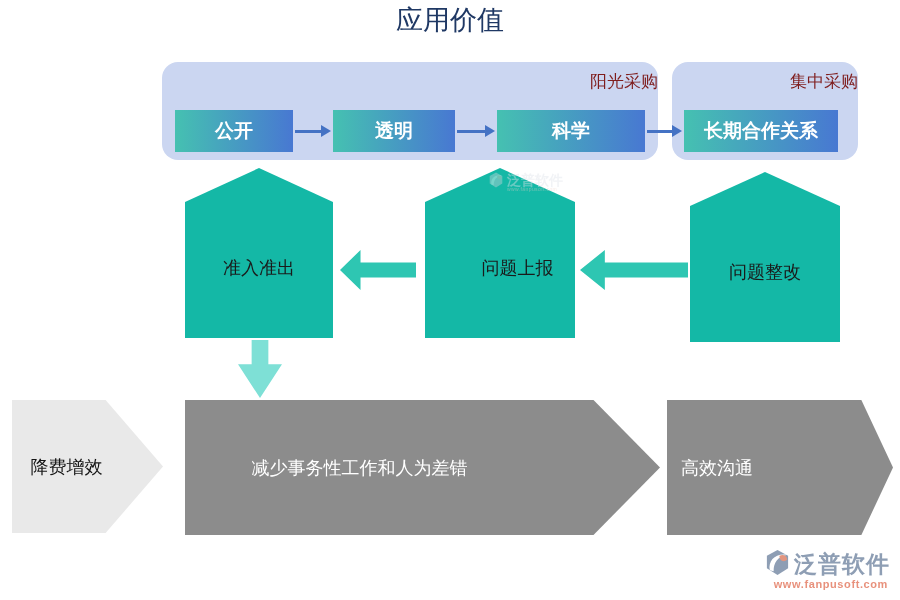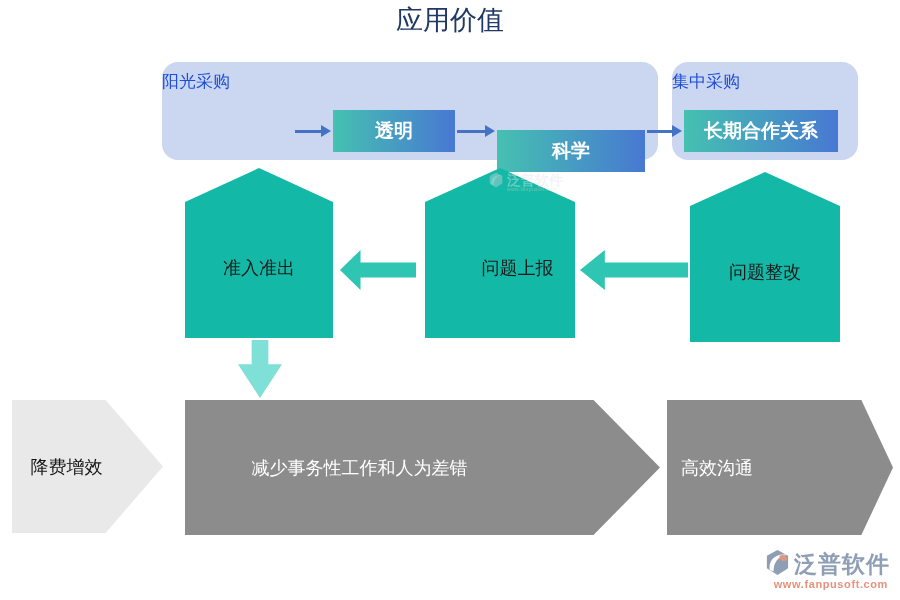--- a/index.html
+++ b/index.html
@@ -7,31 +7,31 @@
         font-family:"Liberation Sans",sans-serif;}
 
   
   .title{position:absolute;top:2px;left:0;width:100%;text-align:center;
          font-family:"DejaVu Serif",serif;font-size:27px;font-weight:normal;color:#1F3864;}
 
   
   .panel{position:absolute;top:62px;height:98px;background:#CBD6F1;border-radius:16px;}
   .panel-1{left:162px;width:496px;}
   .panel-2{left:672px;width:186px;}
-  .panel-label{position:absolute;top:70px;text-align:left;font-size:17px;color:#1d4ed8;
+  .panel-label{position:absolute;top:70px;text-align:right;font-size:17px;color:#7f1d1d;
                font-family:"DejaVu Serif",serif;}
   .plabel-1{left:162px;width:496px;}
   .plabel-2{left:672px;width:186px;}
 
   
   .step{position:absolute;top:110px;height:42px;display:flex;align-items:center;justify-content:center;
         background:linear-gradient(90deg,#45C1B1,#4878D2);color:#fff;font-size:19px;font-weight:bold;}
   .step-1{left:175px;width:118px;}
   .step-2{left:333px;width:122px;}
-  .step-3{left:497px;width:148px;margin-top:20px;}
+  .step-3{left:497px;width:148px;}
   .step-4{left:684px;width:154px;}
 
   
   .conn{position:absolute;top:124px;height:14px;display:flex;align-items:center;}
   .conn-1{left:295px;width:36px;}
   .conn-2{left:457px;width:38px;}
   .conn-3{left:647px;width:35px;}
   .conn-line{flex:1;height:3px;background:#4472C4;}
   .conn-head{width:0;height:0;border-left:10px solid #4472C4;
              border-top:6px solid transparent;border-bottom:6px solid transparent;}
@@ -89,20 +89,21 @@
 
 <div class="page">
 
   <div class="title">应用价值</div>
 
   <div class="panel panel-1"></div>
   <div class="panel panel-2"></div>
   <div class="panel-label plabel-1">阳光采购</div>
   <div class="panel-label plabel-2">集中采购</div>
 
+  <div class="step step-1">公开</div>
   <div class="step step-2">透明</div>
   <div class="step step-3">科学</div>
   <div class="step step-4">长期合作关系</div>
 
   <div class="conn conn-1">
       <i class="conn-line"></i>
       <i class="conn-head"></i>
     </div>
   <div class="conn conn-2">
       <i class="conn-line"></i>

